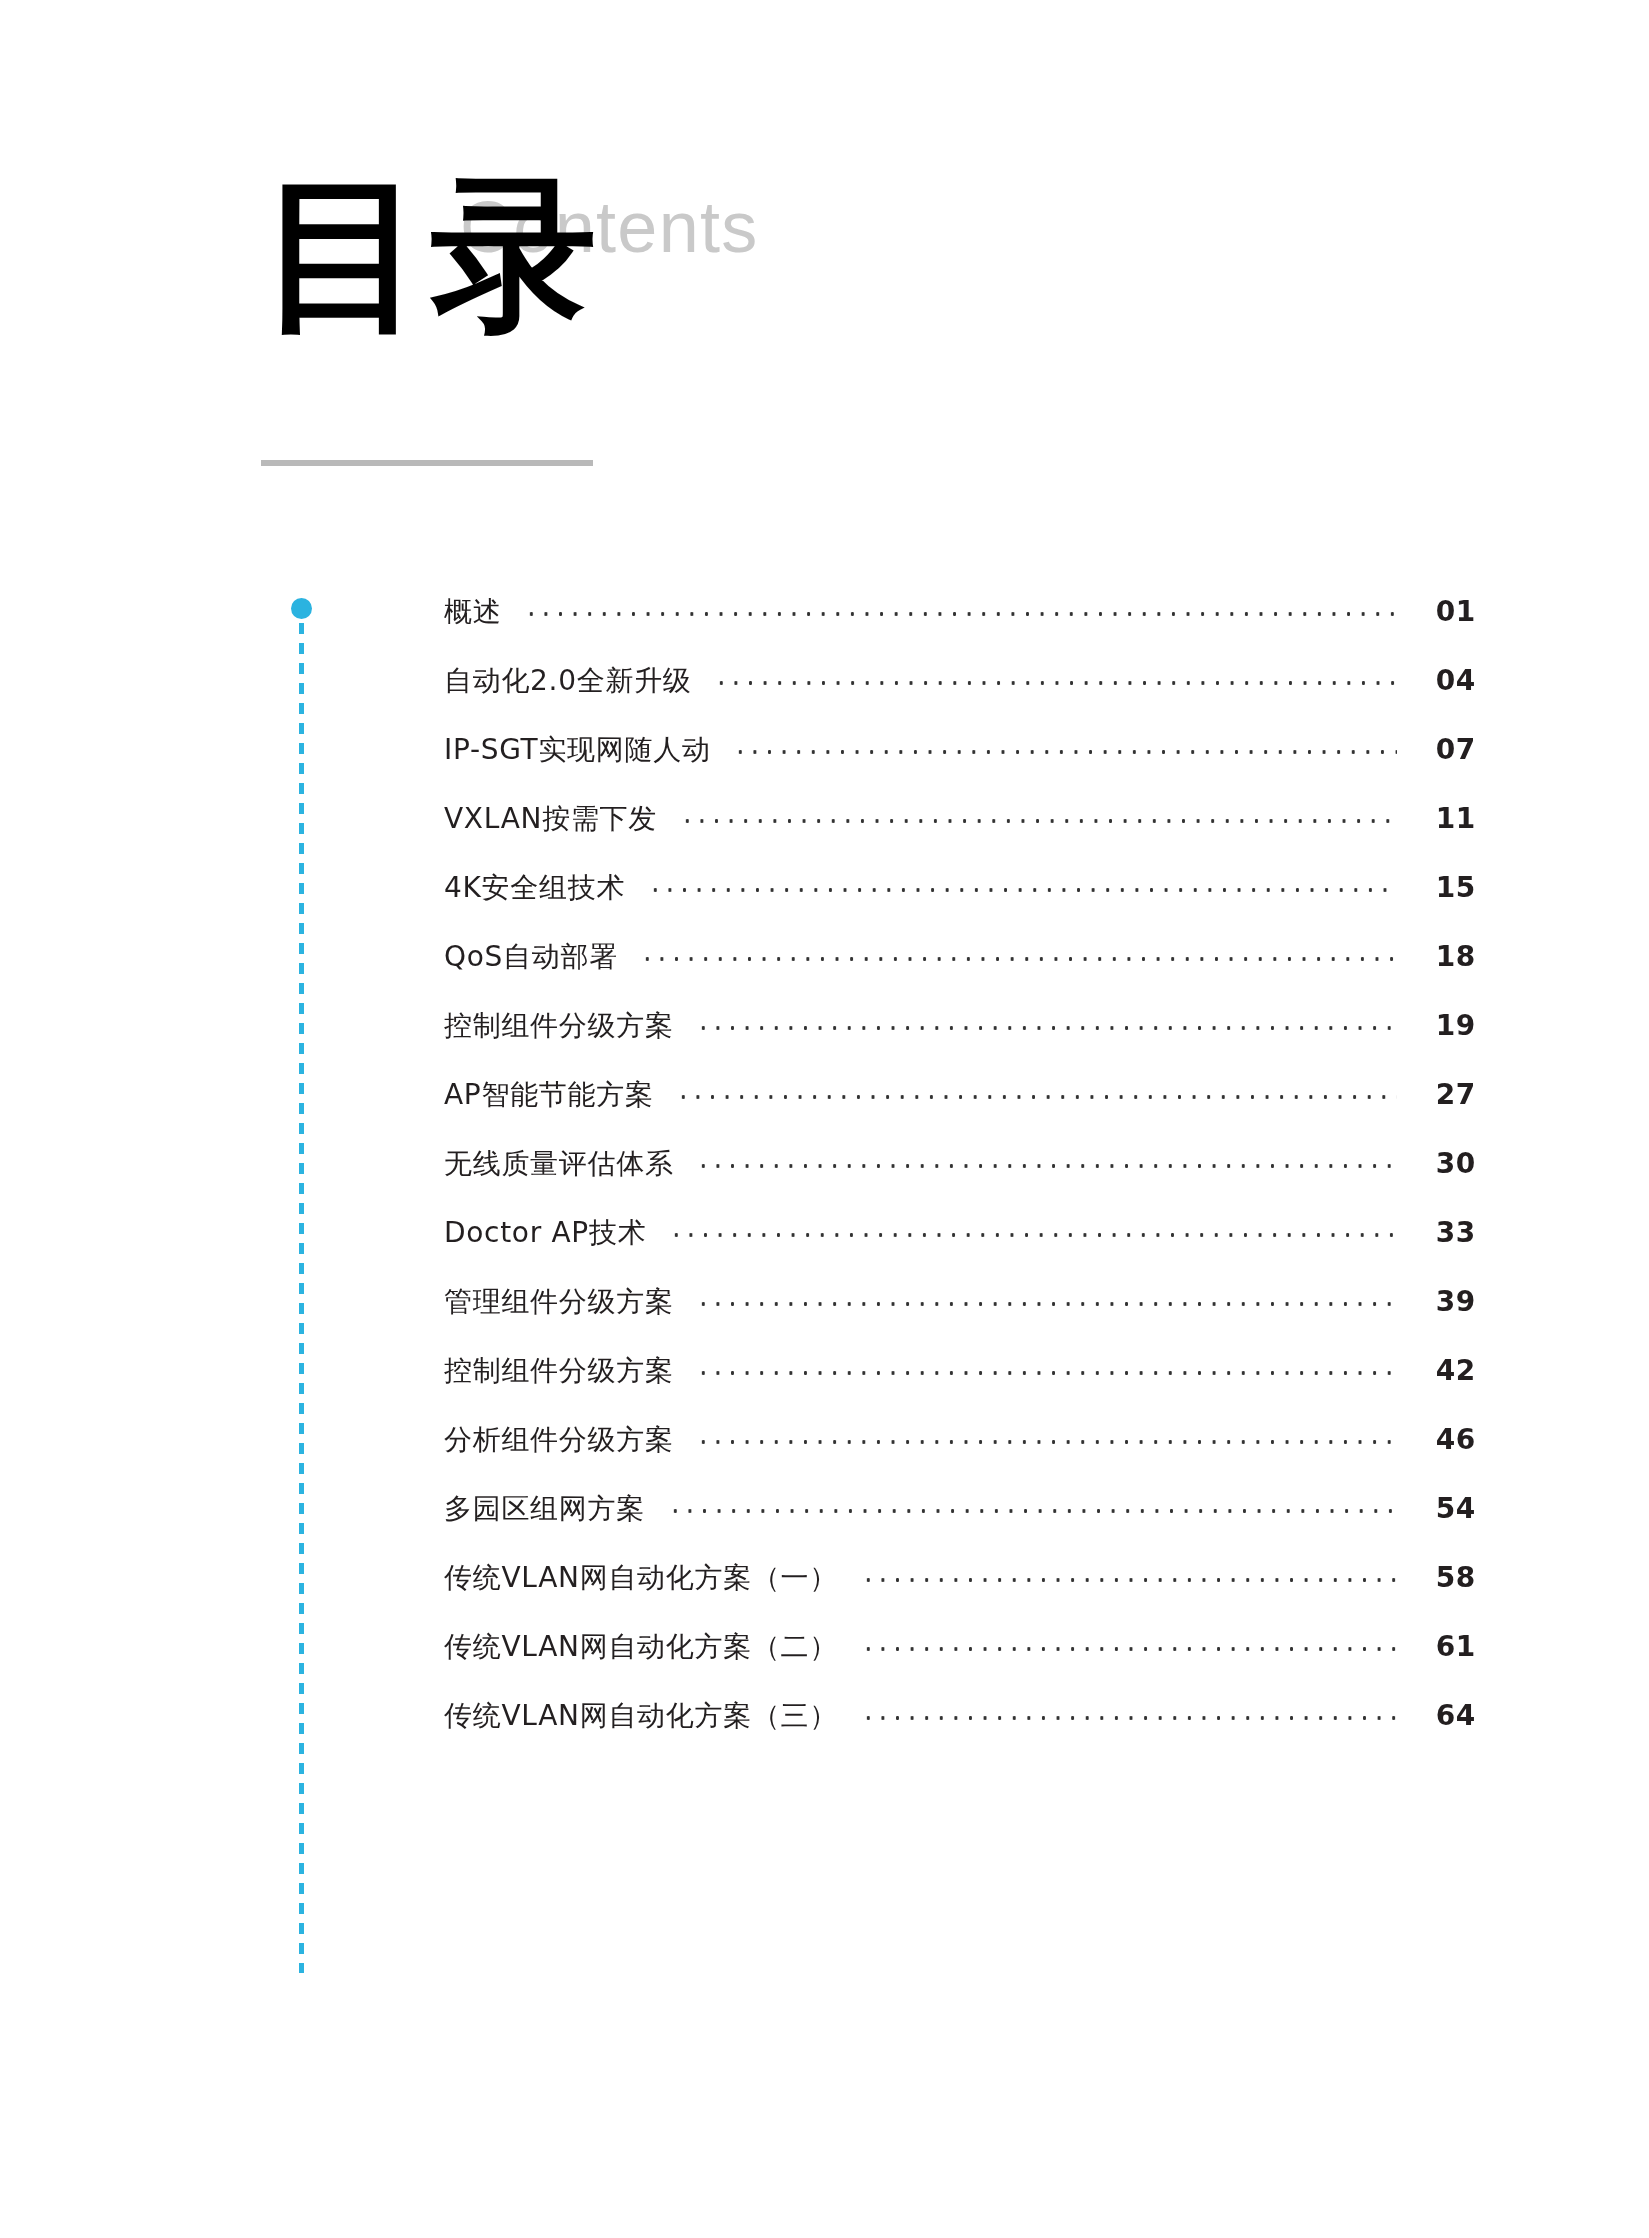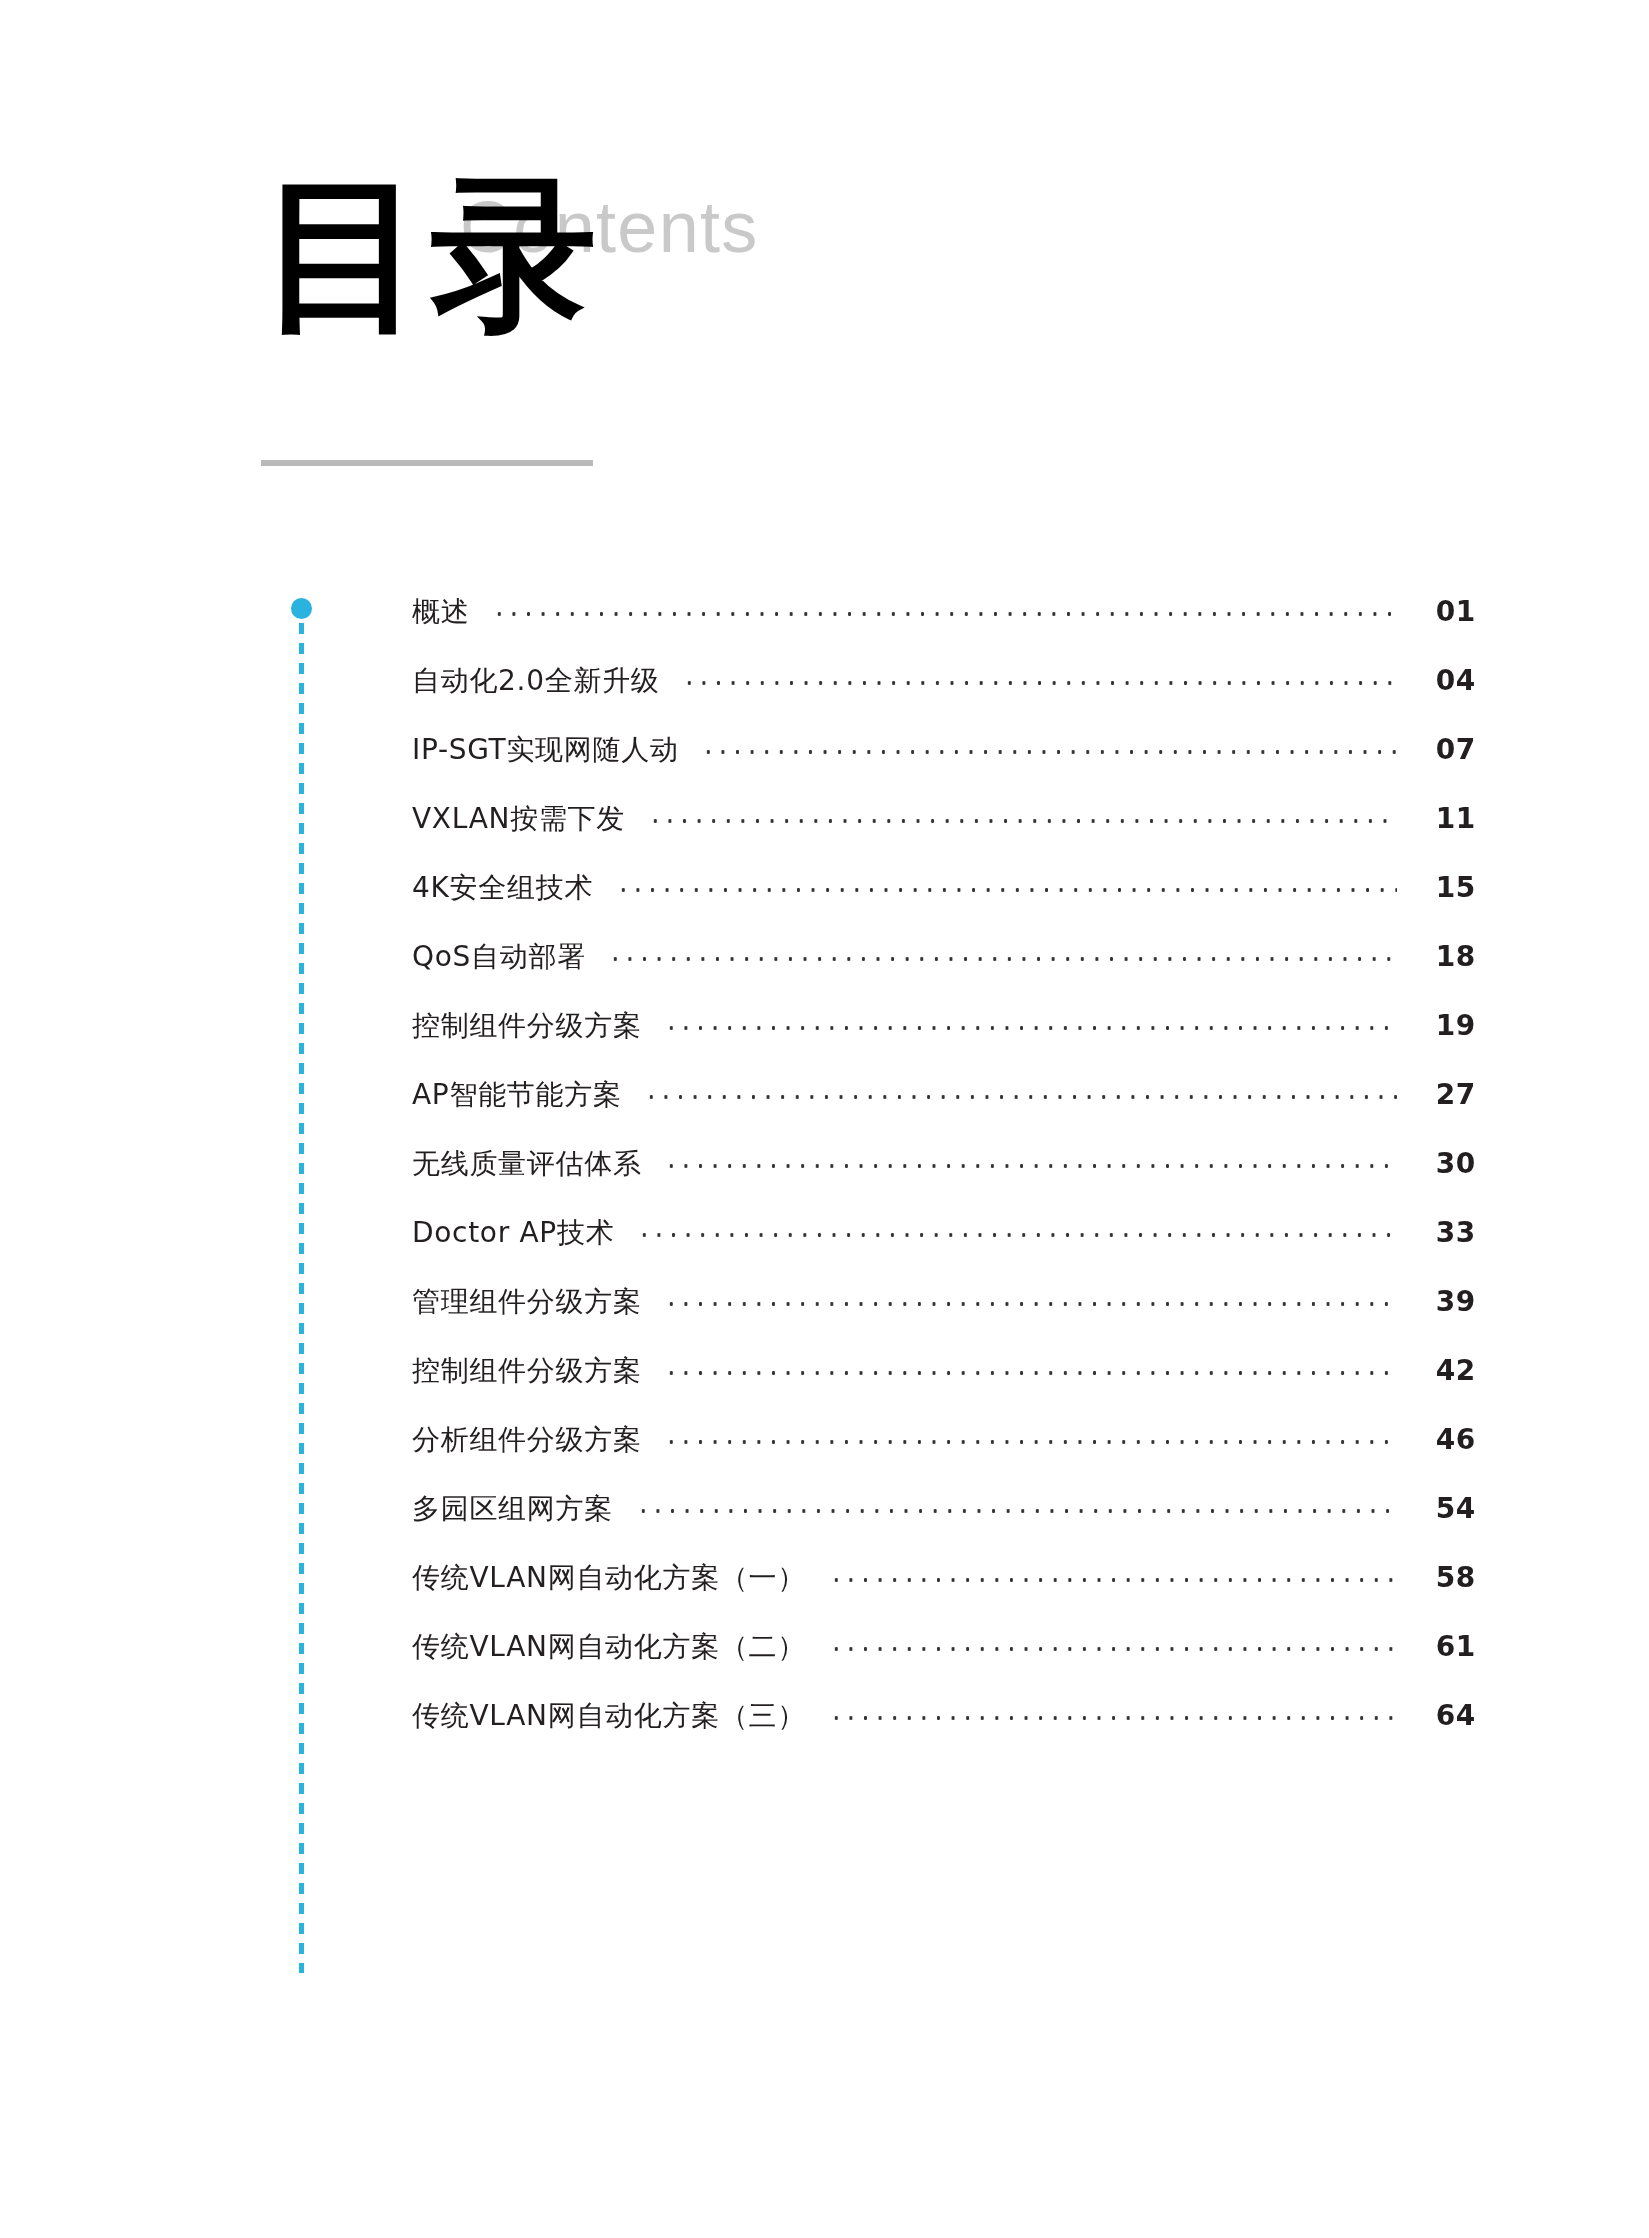--- a/index.html
+++ b/index.html
@@ -105,20 +105,21 @@
     height: 69px;
     font-size: 28px;
     color: #231f20;
     font-family: "DejaVu Sans", "Liberation Sans", sans-serif;
     letter-spacing: 0.7px;
     white-space: nowrap;
   }
   .toc-title {
     flex: 0 0 auto;
     padding-right: 17.3px;
+    margin-left: 32px;
   }
   .toc-dots {
     flex: 1 1 auto;
     overflow: hidden;
     height: 28px;
     position: relative;
     margin: 0 5.3px;
   }
   .toc-dots::after {
     content: "";

